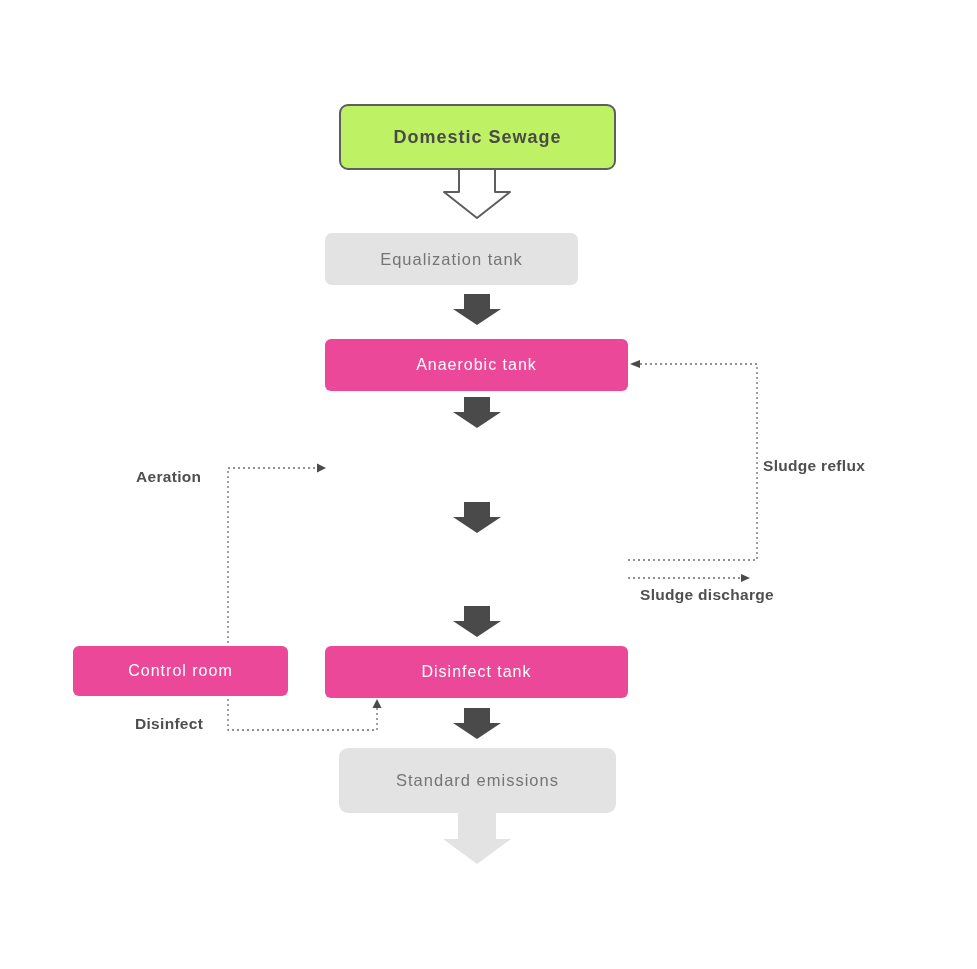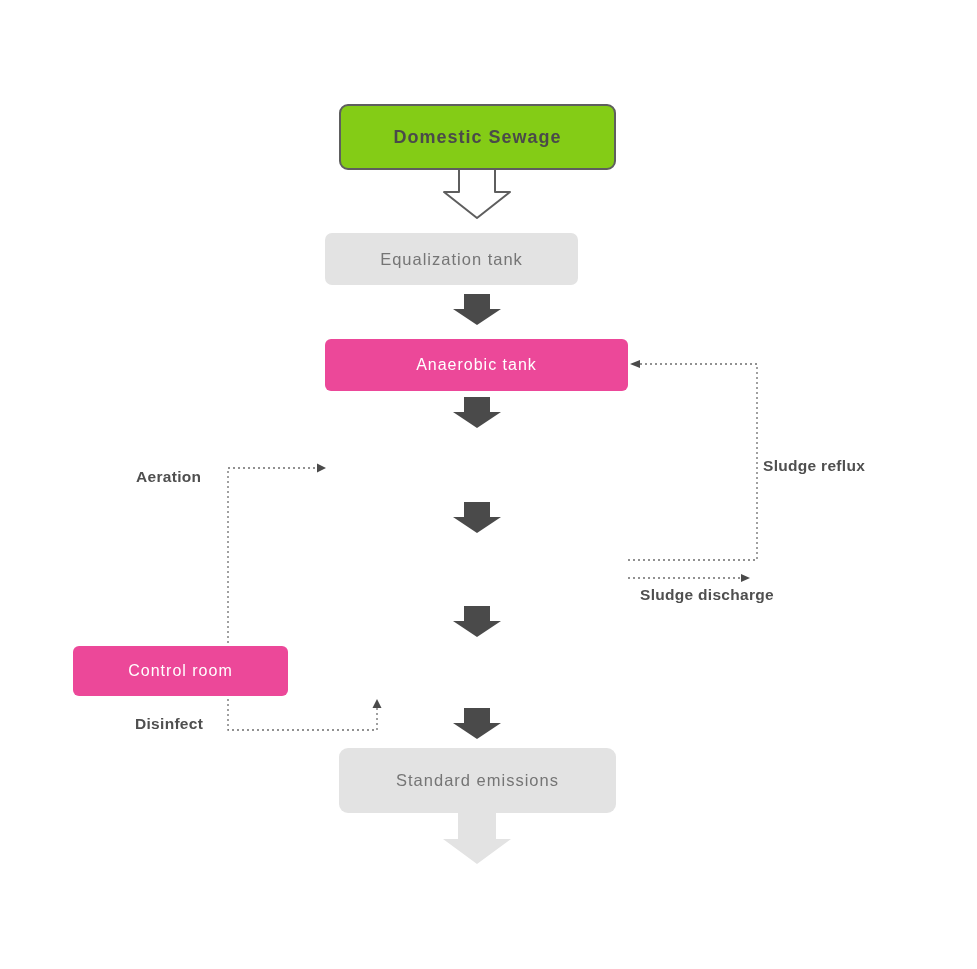--- a/index.html
+++ b/index.html
@@ -25,21 +25,21 @@
     letter-spacing:1px;
   }
   .terminal{
     background:#E3E3E3;
     color:#757575;
     border-radius:7px;
     font-size:16.5px;
     letter-spacing:1px;
   }
   .start{
-    background:#84cc16;
+    background:#bef264;
     border:2px solid #5E5E5E;
     border-radius:9px;
     color:#4A4A4A;
     font-weight:bold;
     font-size:18px;
     letter-spacing:1px;
   }
   .edge-label{
     position:absolute;
     font-weight:bold;
@@ -85,20 +85,21 @@
   </svg>
 
   <div class="node start" style="left:339px;top:104px;width:277px;height:66px;">Domestic Sewage</div>
 
   <div class="node terminal" style="left:325px;top:233px;width:253px;height:52px;">Equalization tank</div>
 
   <div class="node process" style="left:325px;top:339px;width:303px;height:52px;">Anaerobic tank</div>
 
 
 
+  <div class="node process" style="left:325px;top:646px;width:303px;height:52px;">Disinfect tank</div>
 
   <div class="node terminal" style="left:339px;top:748px;width:277px;height:65px;border-radius:9px;">Standard emissions</div>
 
   <div class="node process" style="left:73px;top:646px;width:215px;height:50px;">Control room</div>
 
   <div class="edge-label" style="left:136px;top:468px;">Aeration</div>
 
   <div class="edge-label" style="left:135px;top:715px;">Disinfect</div>
 
   <div class="edge-label" style="left:763px;top:457px;">Sludge reflux</div>

